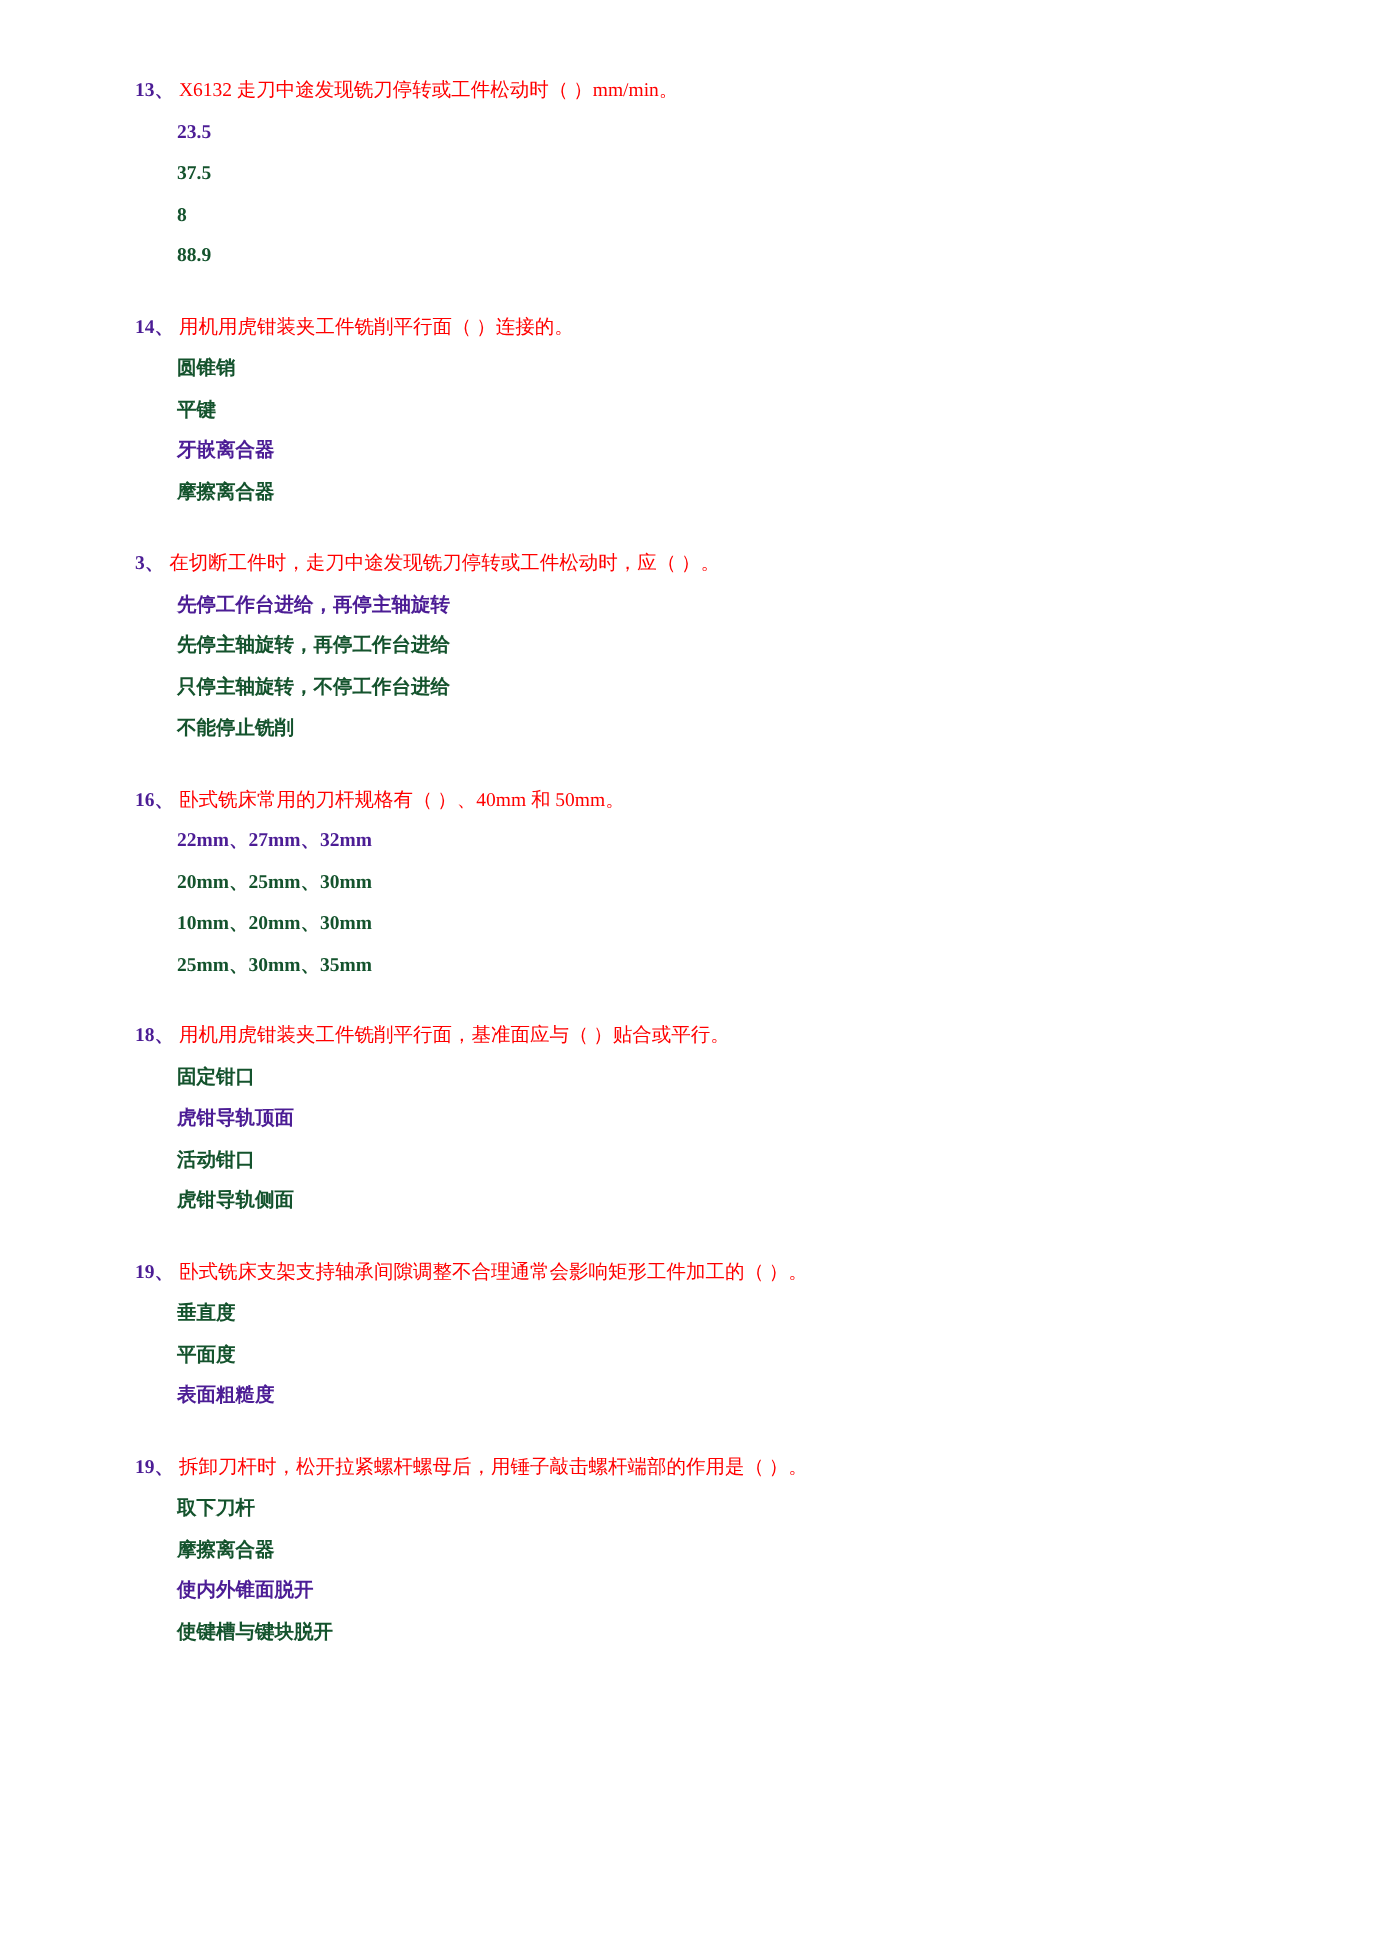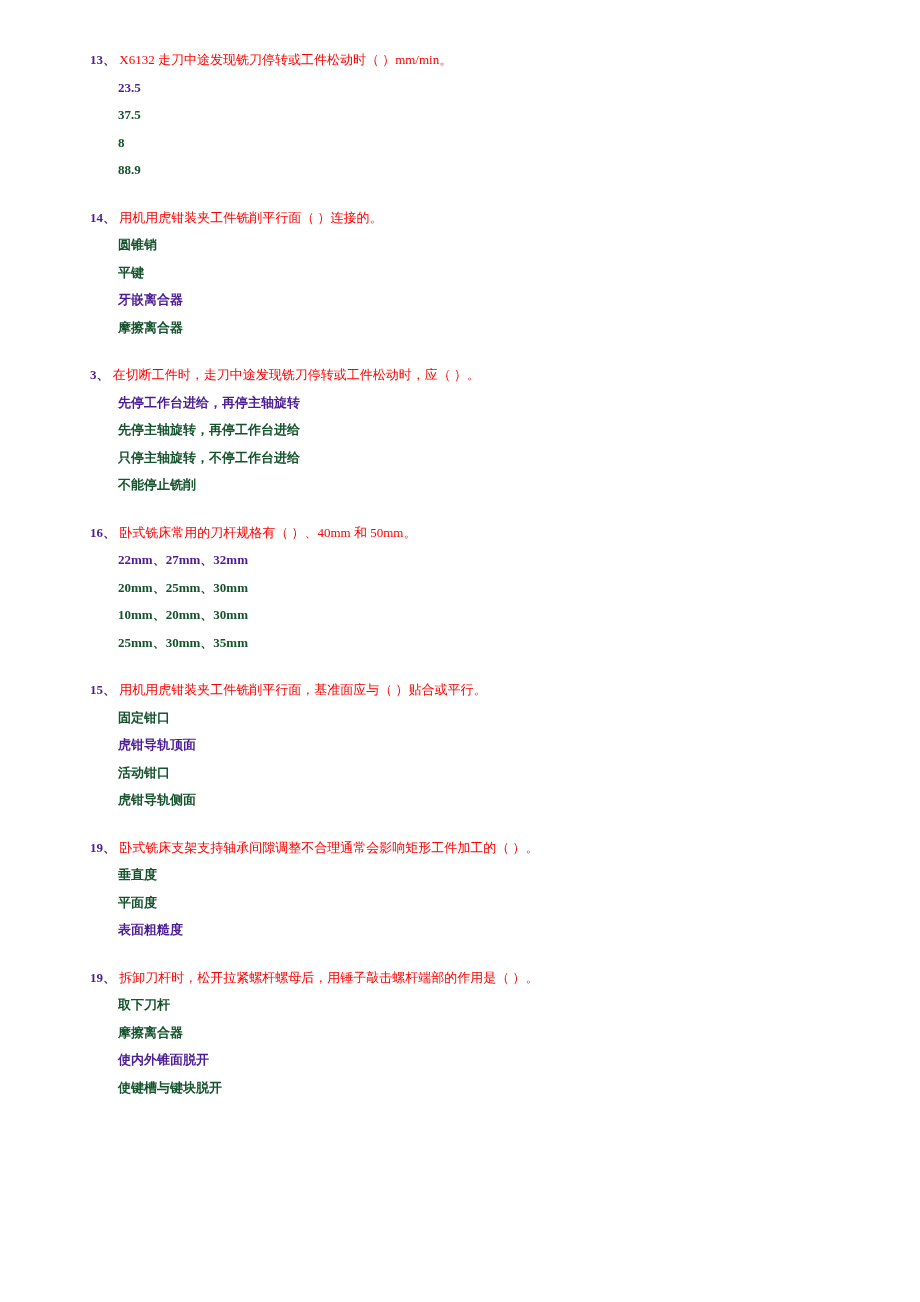--- a/index.html
+++ b/index.html
@@ -69,21 +69,21 @@
     <div class="question">
       <div class="q-text"><span class="q-num">16、</span><span> 卧式铣床常用的刀杆规格有（ ）、40mm 和 50mm。</span></div>
       <div class="options">
         <div class="option correct">22mm、27mm、32mm</div>
         <div class="option">20mm、25mm、30mm</div>
         <div class="option">10mm、20mm、30mm</div>
         <div class="option">25mm、30mm、35mm</div>
       </div>
     </div>
     <div class="question">
-      <div class="q-text"><span class="q-num">15、</span><span> 用机用虎钳装夹工件铣削平行面，基准面应与（ ）贴合或平行。</span></div>
+      <div class="q-text"><span class="q-num">18、</span><span> 用机用虎钳装夹工件铣削平行面，基准面应与（ ）贴合或平行。</span></div>
       <div class="options">
         <div class="option">固定钳口</div>
         <div class="option correct">虎钳导轨顶面</div>
         <div class="option">活动钳口</div>
         <div class="option">虎钳导轨侧面</div>
       </div>
     </div>
     <div class="question">
       <div class="q-text"><span class="q-num">19、</span><span> 卧式铣床支架支持轴承间隙调整不合理通常会影响矩形工件加工的（ ）。</span></div>
       <div class="options">

